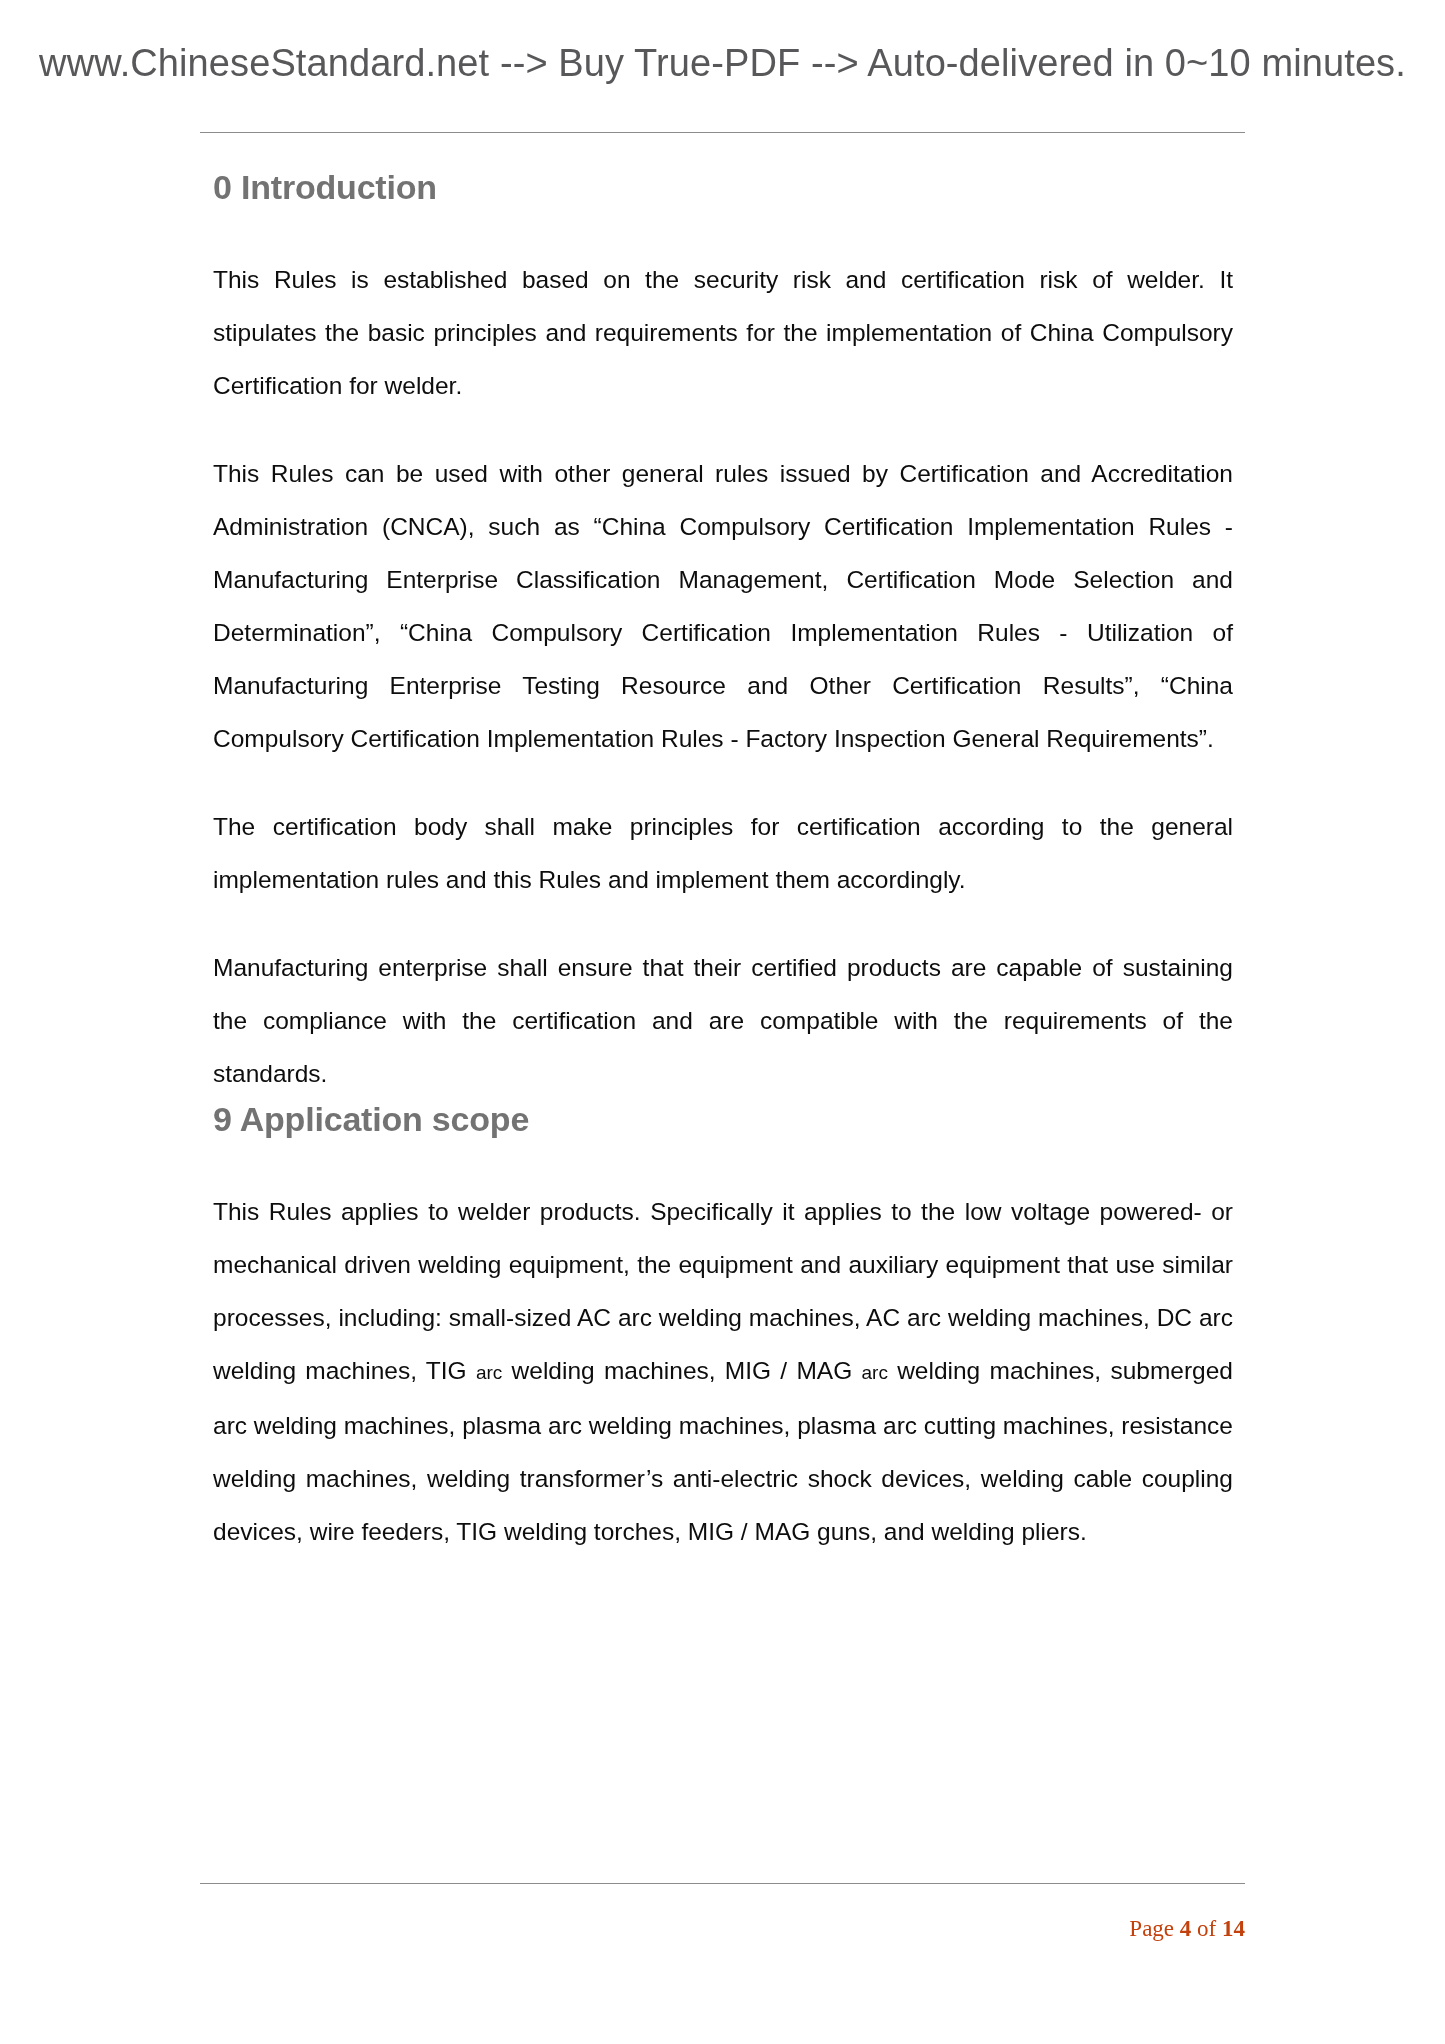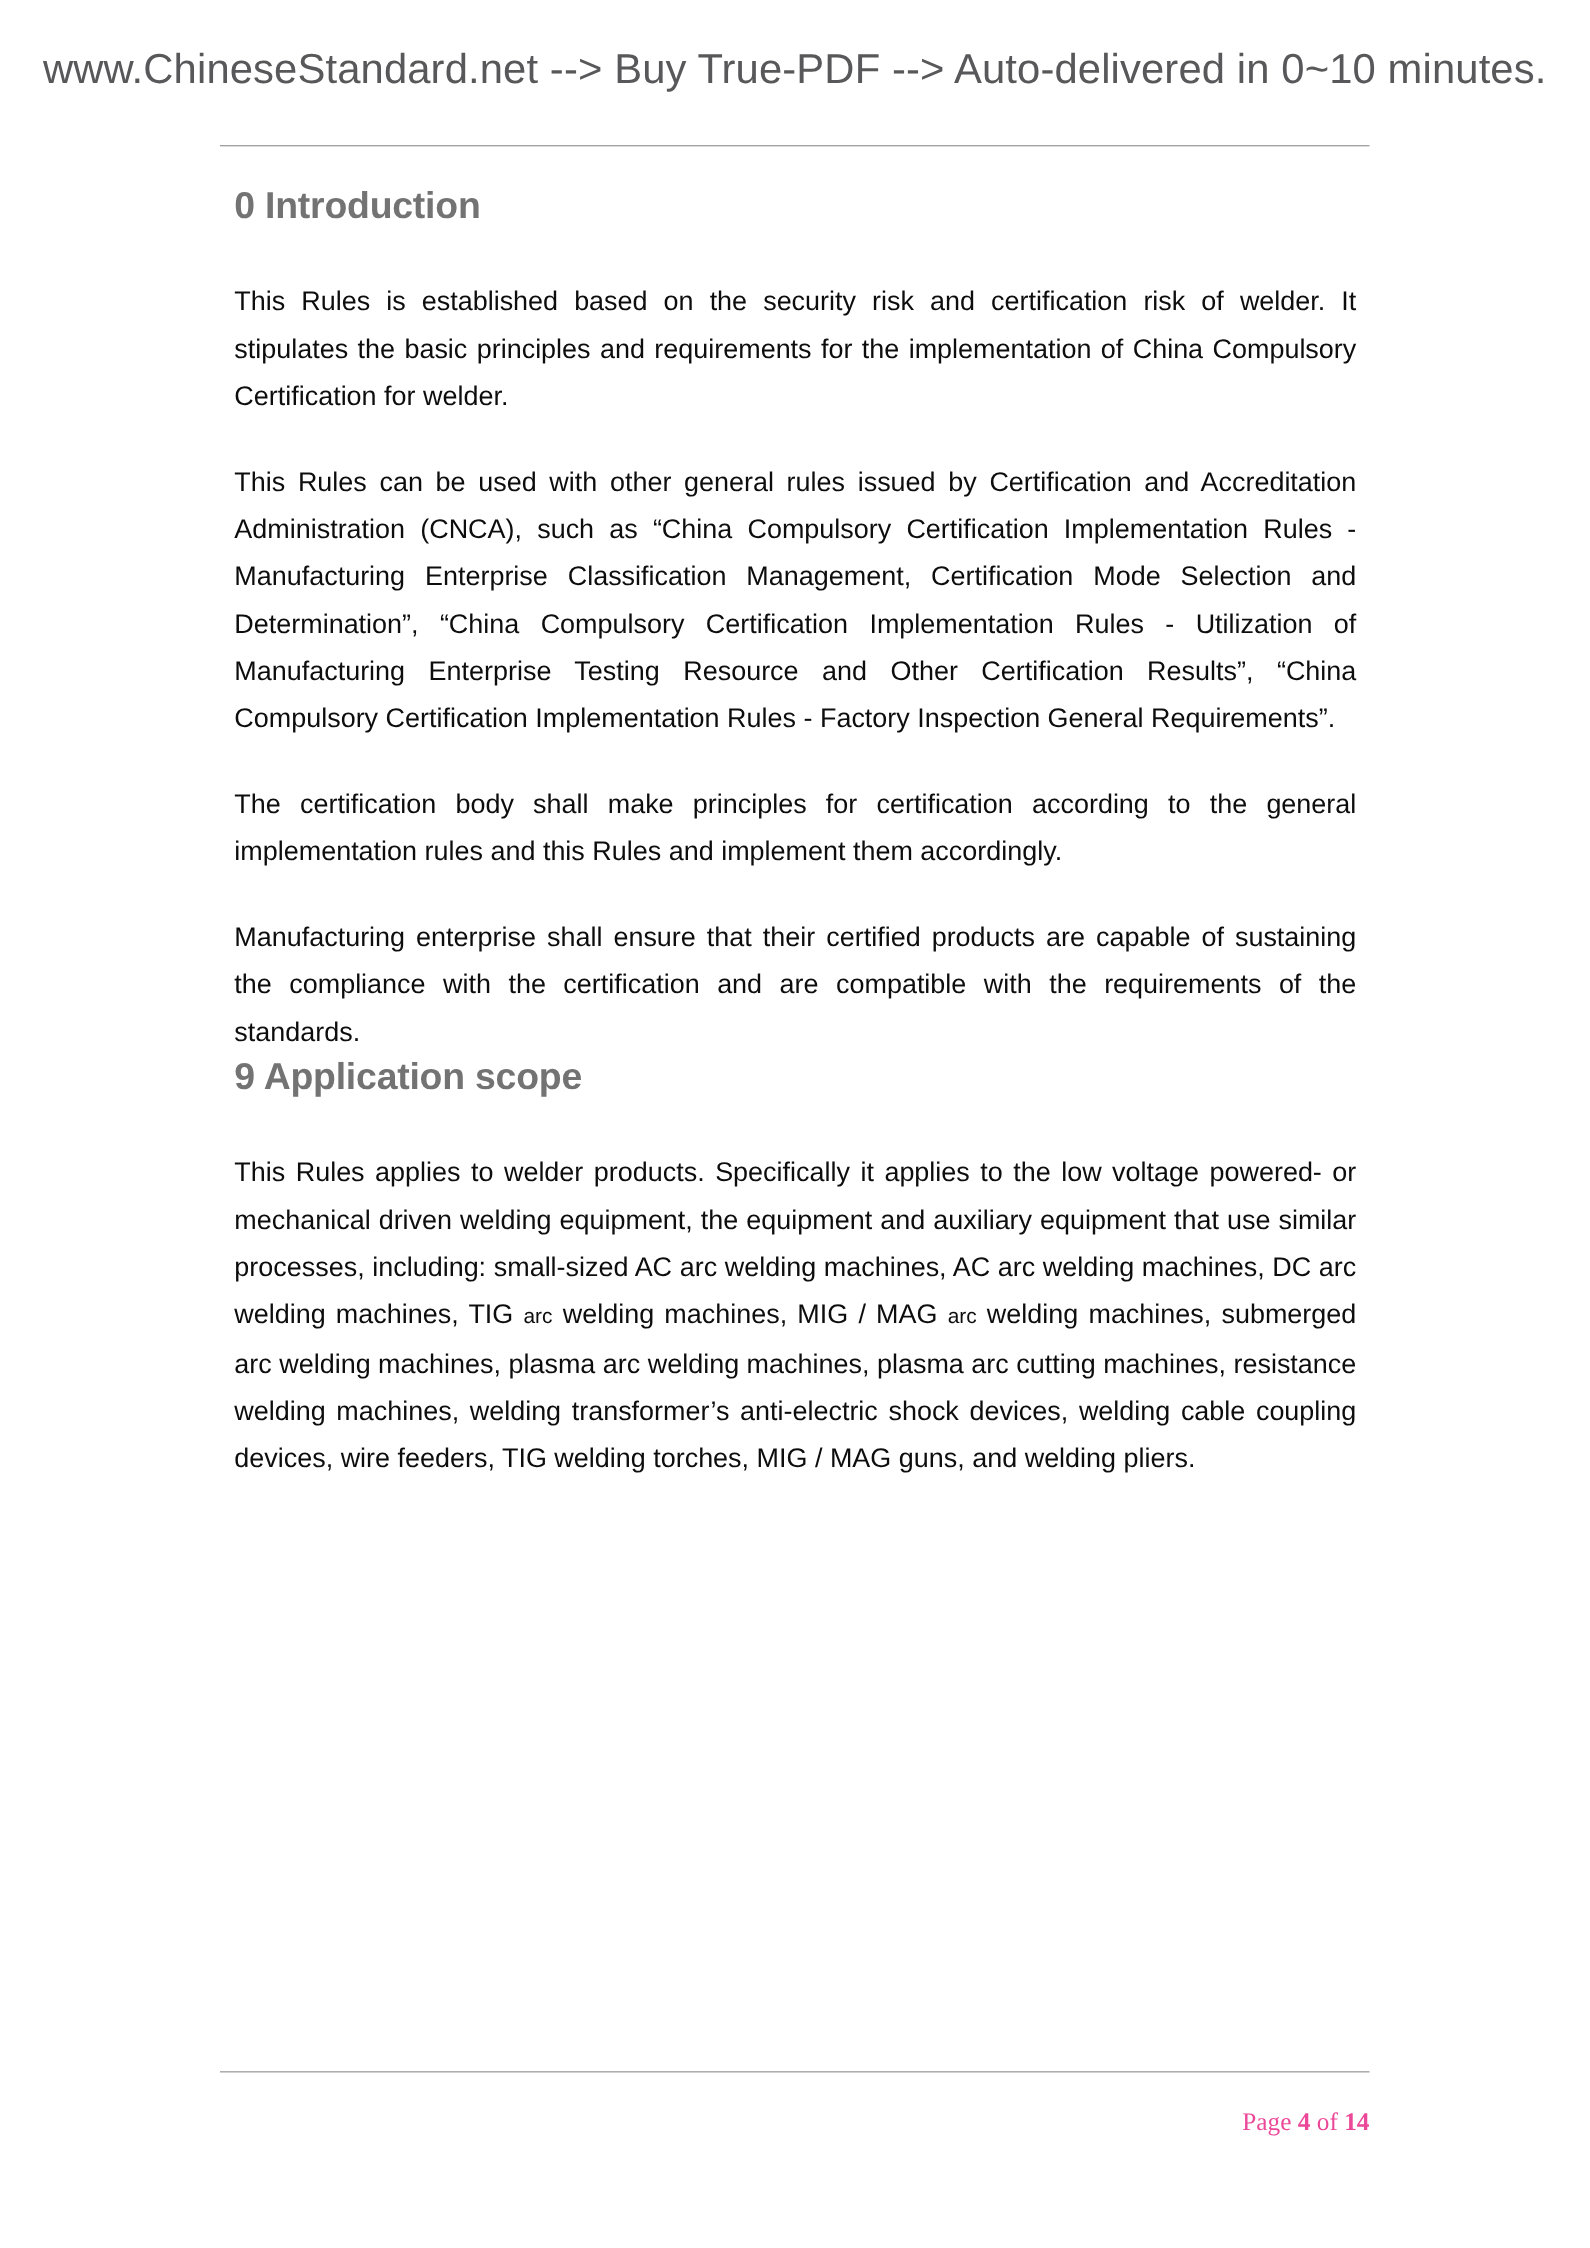--- a/index.html
+++ b/index.html
@@ -70,21 +70,21 @@
     color: #737373;
     margin: 0;
     letter-spacing: -0.2px;
   }
   .heading-block-0 { margin-top: 62px; }
   .heading-block-1 { margin-top: 108px; }
 
   p.body-text {
     font-family: "Liberation Sans", sans-serif;
     font-size: 24.5px;
-    line-height: 43px;
+    line-height: 53px;
     color: #0d0d0d;
     text-align: justify;
     text-justify: inter-word;
     margin: 0;
     margin-top: 35px;
   }
   p.body-text.first-after-heading {
     margin-top: 46px;
   }
   .small-word {
@@ -99,21 +99,21 @@
     width: 1045px;
     height: 1px;
     background: #8c8c8c;
   }
   .footer-page {
     position: absolute;
     bottom: 102px;
     right: 200px;
     font-family: "Liberation Serif", serif;
     font-size: 23px;
-    color: #ec4899;
+    color: #c2410c;
   }
   .footer-page b { font-weight: bold; }
 </style>
 </head>
 <body>
 
 <div class="page">
 
   <div class="watermark-header">www.ChineseStandard.net --&gt; Buy True-PDF --&gt; Auto-delivered in 0~10 minutes.</div>
 

